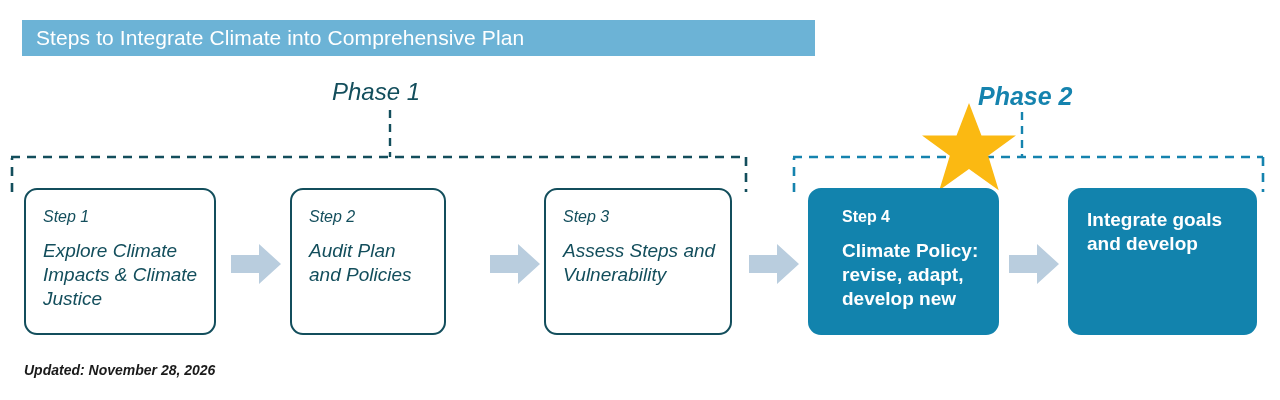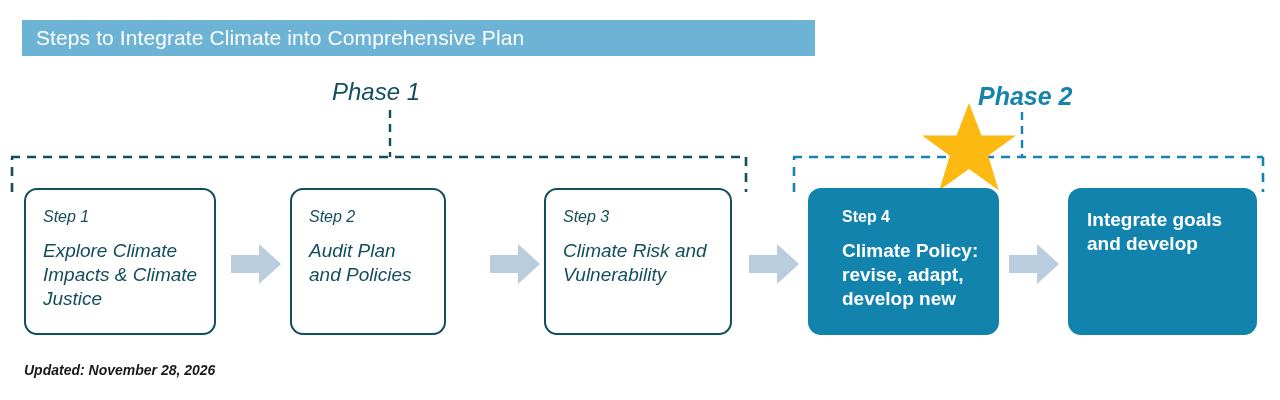--- a/index.html
+++ b/index.html
@@ -203,21 +203,21 @@
   </div>
 
   <div class="arrow arrow-2">
     <svg viewBox="0 0 50 44" width="50" height="44" xmlns="http://www.w3.org/2000/svg">
       <polygon points="0,13 28,13 28,2 50,22 28,42 28,31 0,31" fill="#B9CDDE"></polygon>
     </svg>
   </div>
 
   <div class="step-box outline box-3">
     <div class="step-num">Step 3</div>
-    <div class="step-desc">Climate Risk and Vulnerability</div>
+    <div class="step-desc">Assess Steps and Vulnerability</div>
   </div>
 
   <div class="arrow arrow-3">
     <svg viewBox="0 0 50 44" width="50" height="44" xmlns="http://www.w3.org/2000/svg">
       <polygon points="0,13 28,13 28,2 50,22 28,42 28,31 0,31" fill="#B9CDDE"></polygon>
     </svg>
   </div>
 
   <div class="step-box filled box-4">
     <div class="step-num">Step 4</div>

